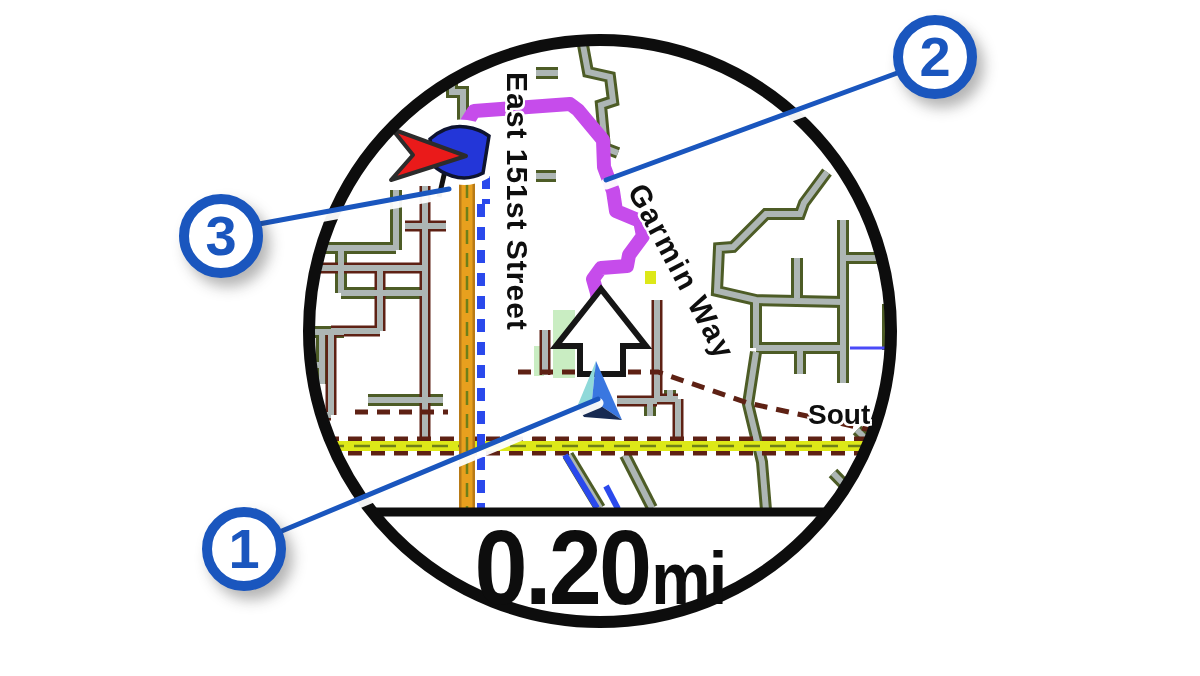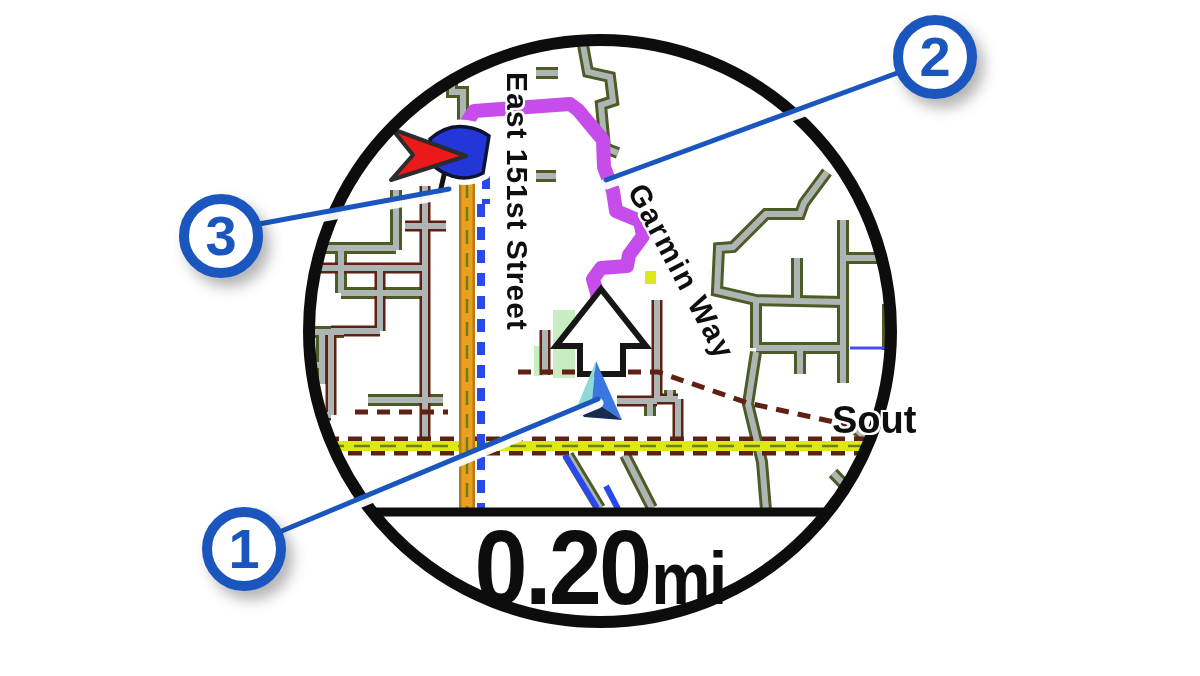--- a/index.html
+++ b/index.html
@@ -143,21 +143,21 @@
       <line x1="277" y1="537" x2="598" y2="403" stroke="#ffffff" stroke-width="11" stroke-linecap="round" opacity="0.95"></line>
       <line x1="277" y1="533" x2="598" y2="399" stroke="#1a56be" stroke-width="5" stroke-linecap="round"></line>
       <line x1="900" y1="76" x2="606" y2="184" stroke="#ffffff" stroke-width="11" stroke-linecap="round" opacity="0.95"></line>
       <line x1="900" y1="72" x2="606" y2="180" stroke="#1a56be" stroke-width="5" stroke-linecap="round"></line>
       <line x1="259" y1="228" x2="449" y2="193" stroke="#ffffff" stroke-width="11" stroke-linecap="round" opacity="0.95"></line>
       <line x1="259" y1="224" x2="449" y2="189" stroke="#1a56be" stroke-width="5" stroke-linecap="round"></line>
     </svg>
 
   <div class="map-label" style="left: 532px; top: 72px; font-size: 30px; letter-spacing: 1px; transform: rotate(90deg);">East 151st Street</div>
   <div class="map-label" style="left: 649px; top: 179px; font-size: 30px; letter-spacing: 2px; transform: rotate(62deg);">Garmin Way</div>
-  <div class="map-label" style="left: 832px; top: 401px; font-size: 38px; letter-spacing: 0px; transform: rotate(0deg);">Sout</div>
+  <div class="map-label" style="left: 808px; top: 401px; font-size: 28px; letter-spacing: 0px; transform: rotate(0deg);">Sout</div>
 
   <div class="distance">
     <span class="val">0.20</span>
     <span class="unit">mi</span>
   </div>
 
   <div class="badge" style="left: 202px; top: 507px;">
     <span>1</span>
   </div>
   <div class="badge" style="left: 893px; top: 15px;">

